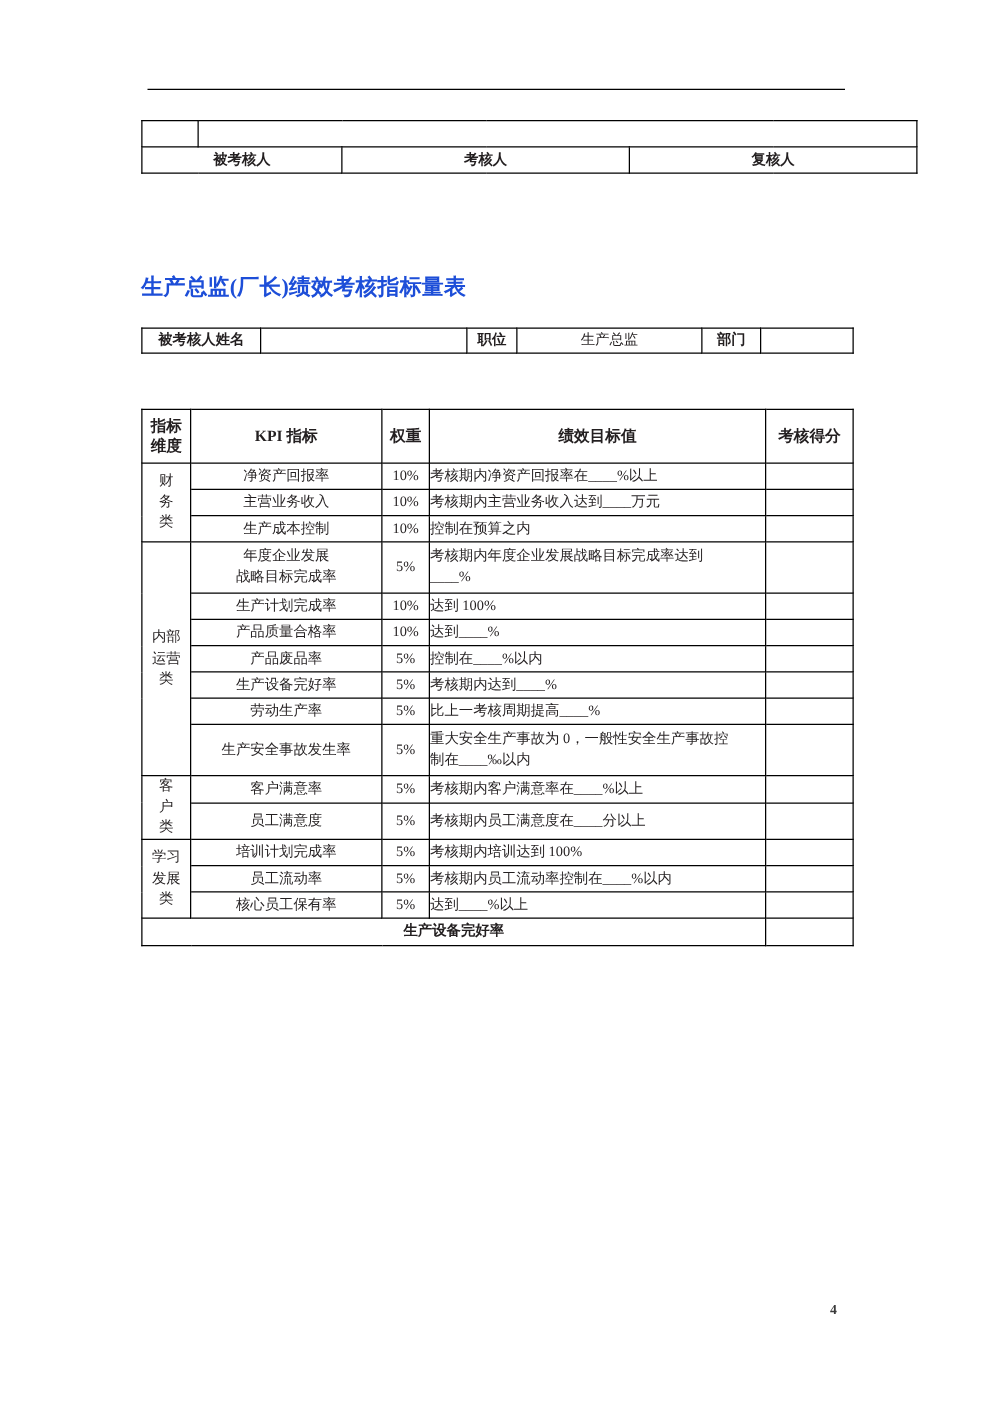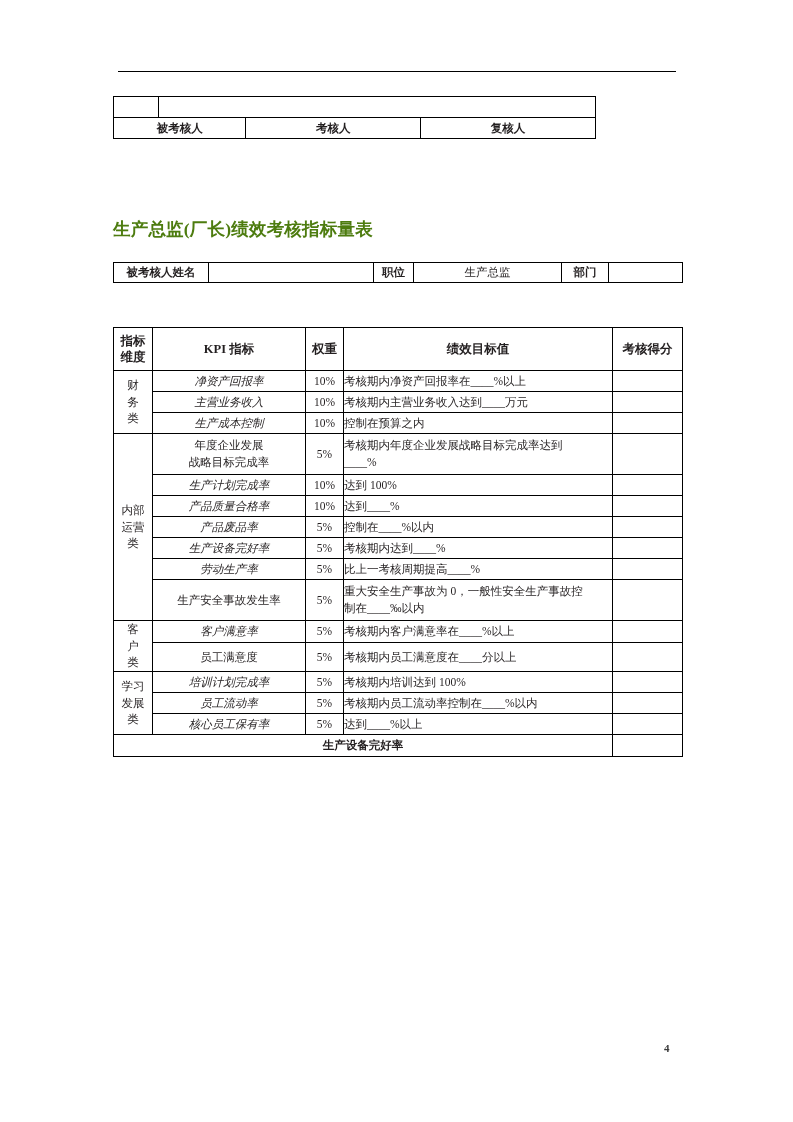--- a/index.html
+++ b/index.html
@@ -39,21 +39,21 @@
     font-size: 11.5px;
     line-height: 1.45;
     color: #231f20;
   }
 
   
   .sig-table {
     position: absolute;
     left: 113px;
     top: 96px;
-    width: 483px;
+    width: 621px;
   }
   .sig-table td { height: 20px; }
   .sig-blank-sm { width: 44px; }
   .sig-head {
     text-align: center;
     font-weight: bold;
     font-size: 12.5px;
     height: 30px;
   }
   .sig-body {
@@ -64,21 +64,21 @@
   }
   .sig-body .gap { display: inline-block; width: 58px; }
 
   
   .doc-title {
     position: absolute;
     left: 113px;
     top: 217px;
     font-size: 17.5px;
     font-weight: bold;
-    color: #4d7c0f;
+    color: #1d4ed8;
     letter-spacing: 0.2px;
     white-space: nowrap;
   }
 
   
   .info-table {
     position: absolute;
     left: 113px;
     top: 262px;
     width: 569px;
@@ -135,21 +135,21 @@
   .w-cell {
     text-align: center;
     vertical-align: middle;
     margin-top: 41px;
   }
   .goal-cell {
     text-align: left;
     padding-left: 5px;
     vertical-align: middle;
   }
-  .r1 { height: 20px; font-style: italic; }
+  .r1 { height: 20px; }
   .r2 { height: 40px; margin-top: 40px; }
   .total-row td {
     height: 21px;
     text-align: center;
     font-weight: bold;
     font-size: 12.5px;
   }
 
   
   .exp-table {

